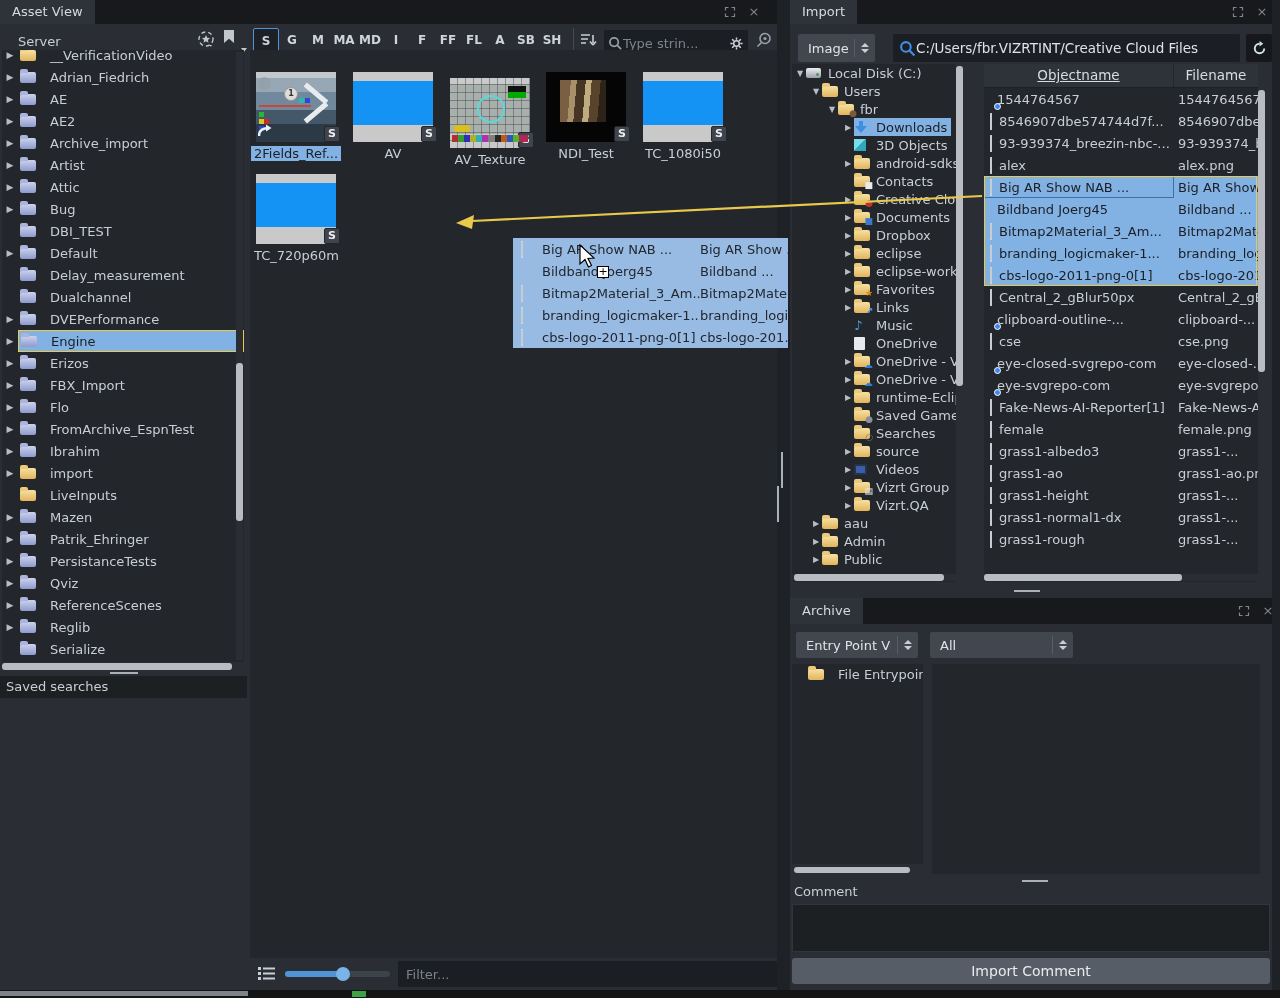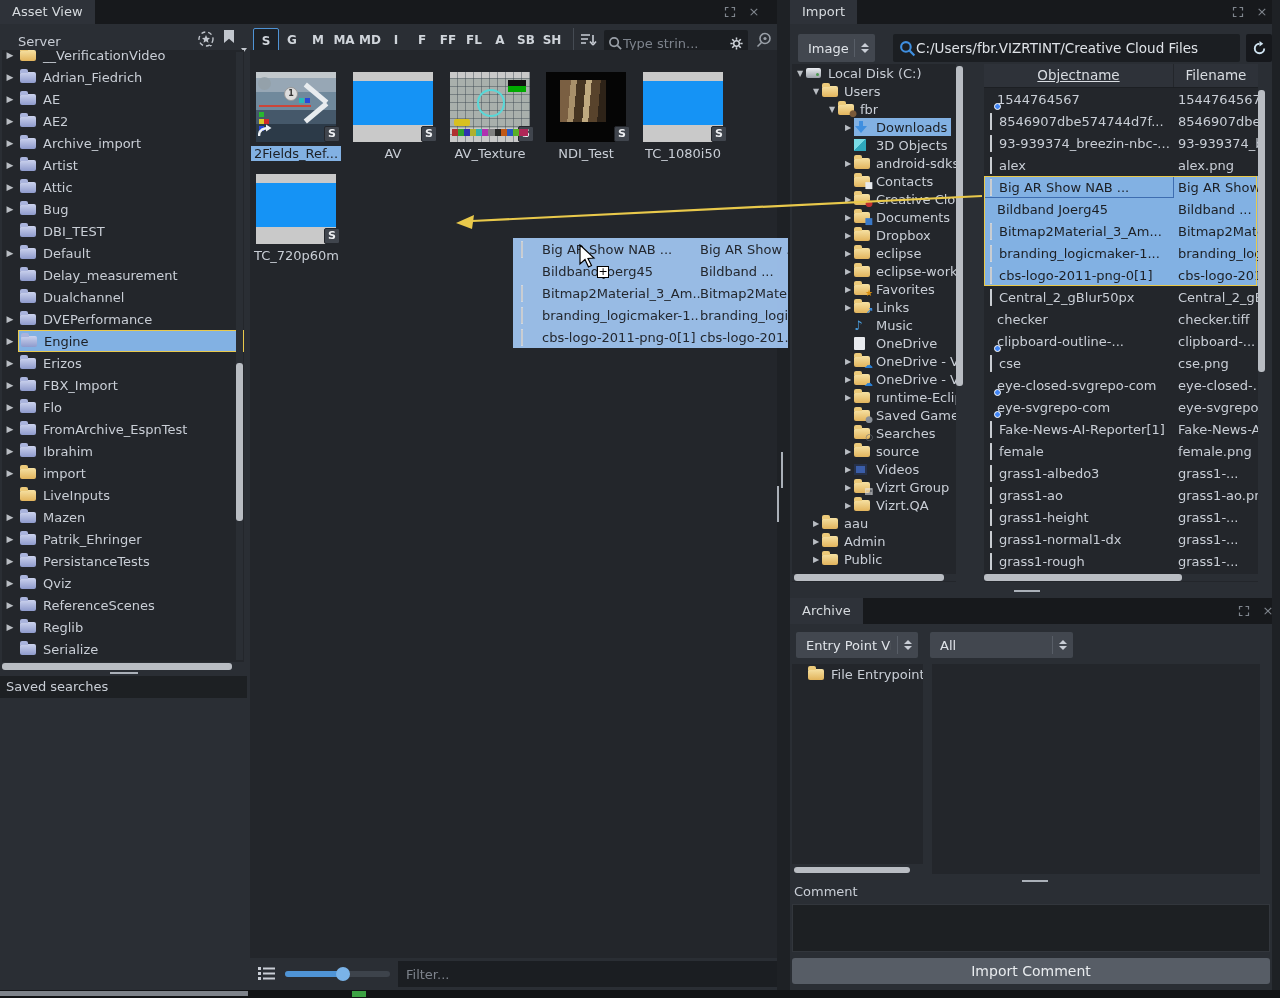--- a/index.html
+++ b/index.html
@@ -37,21 +37,21 @@
     color:#d6dade; font-size:13px; font-family:inherit; }
   .searchbox input::placeholder { color:#7d838c; }
 
   
   .darkbox { background:#23262b; overflow:hidden; }
   #av-tree { left:2px; top:50px; width:242px; height:612px; }
   .trow { height:22px; display:flex; align-items:center; }
   .trow .arr { width:16px; text-align:center; font-size:9px; color:#b9bdc3; flex:0 0 16px; }
   .trow .content { flex:1; display:flex; align-items:center; height:22px; padding-left:2px; overflow:hidden; }
   .trow.selected .content { background:#82b1e3; border:1px solid #e9c94b; color:#1c1f24; }
-  .tlabel { margin-left:7px; white-space:nowrap; }
+  .tlabel { margin-left:14px; white-space:nowrap; }
 
   .folder { width:16px; height:11px; border-radius:2px; position:relative; flex:0 0 16px; margin-top:1px; }
   .folder::before { content:""; position:absolute; top:-3px; left:0; width:8px; height:4px; border-radius:2px 2px 0 0; }
   .folder.blue { background:linear-gradient(180deg,#ccd3ee,#8e9acc); }
   .folder.blue::before { background:#aab4dd; }
   .folder.yellow { background:linear-gradient(180deg,#f6e1a3,#e2b45c); }
   .folder.yellow::before { background:#ecca7a; }
   .ovl { position:absolute; right:-3px; bottom:-3px; font-size:9px; line-height:9px; }
 
   #av-hscroll { left:2px; top:663px; width:242px; height:7px; background:#2a2e34; }
@@ -486,21 +486,21 @@
           <span class="chev"></span>
           <span class="s-badge">S</span>
           <span class="shortcut"><svg width="14" height="13" viewBox="0 0 14 13">
               <path d="M1,12 C1,6 5,4 11,4" fill="none" stroke="#eef1f4" stroke-width="2.4"></path>
               <path d="M8,0.5 L13.5,4 L8,7.5 Z" fill="#eef1f4"></path>
             </svg></span>
         </div><span class="th-label selected">2Fields_Ref...</span></div>
       <div class="thumb-card" style="left: 98px; top: 22px;"><div class="th th-video">
           <span class="s-badge">S</span>
         </div><span class="th-label">AV</span></div>
-      <div class="thumb-card" style="left: 195px; top: 22px;"><div class="th th-texture">
+      <div class="thumb-card" style="left: 195px; top: 28px;"><div class="th th-texture">
           <span class="cblock"></span>
           <span class="car"></span>
           <span class="s-badge">S</span>
         </div><span class="th-label">AV_Texture</span></div>
       <div class="thumb-card" style="left: 291px; top: 22px;"><div class="th th-ndi">
           <span class="s-badge">S</span>
         </div><span class="th-label">NDI_Test</span></div>
       <div class="thumb-card" style="left: 388px; top: 22px;"><div class="th th-video">
           <span class="s-badge">S</span>
         </div><span class="th-label">TC_1080i50</span></div>
@@ -941,27 +941,20 @@
             <span class="nm">cbs-logo-2011-png-0[1]</span>
           </span>
           <span class="fcell">cbs-logo-201...</span>
         </div>
         <div class="frow">
           <span class="ncell">
             <span class="ic"><span class="i-image"></span></span>
             <span class="nm">Central_2_gBlur50px</span>
           </span>
           <span class="fcell">Central_2_gBl...</span>
-        </div>
-        <div class="frow">
-          <span class="ncell">
-            <span class="ic"><span class="i-photo"></span></span>
-            <span class="nm">checker</span>
-          </span>
-          <span class="fcell">checker.tiff</span>
         </div>
         <div class="frow">
           <span class="ncell">
             <span class="ic"><span class="i-chrome"></span></span>
             <span class="nm">clipboard-outline-...</span>
           </span>
           <span class="fcell">clipboard-...</span>
         </div>
         <div class="frow">
           <span class="ncell">

